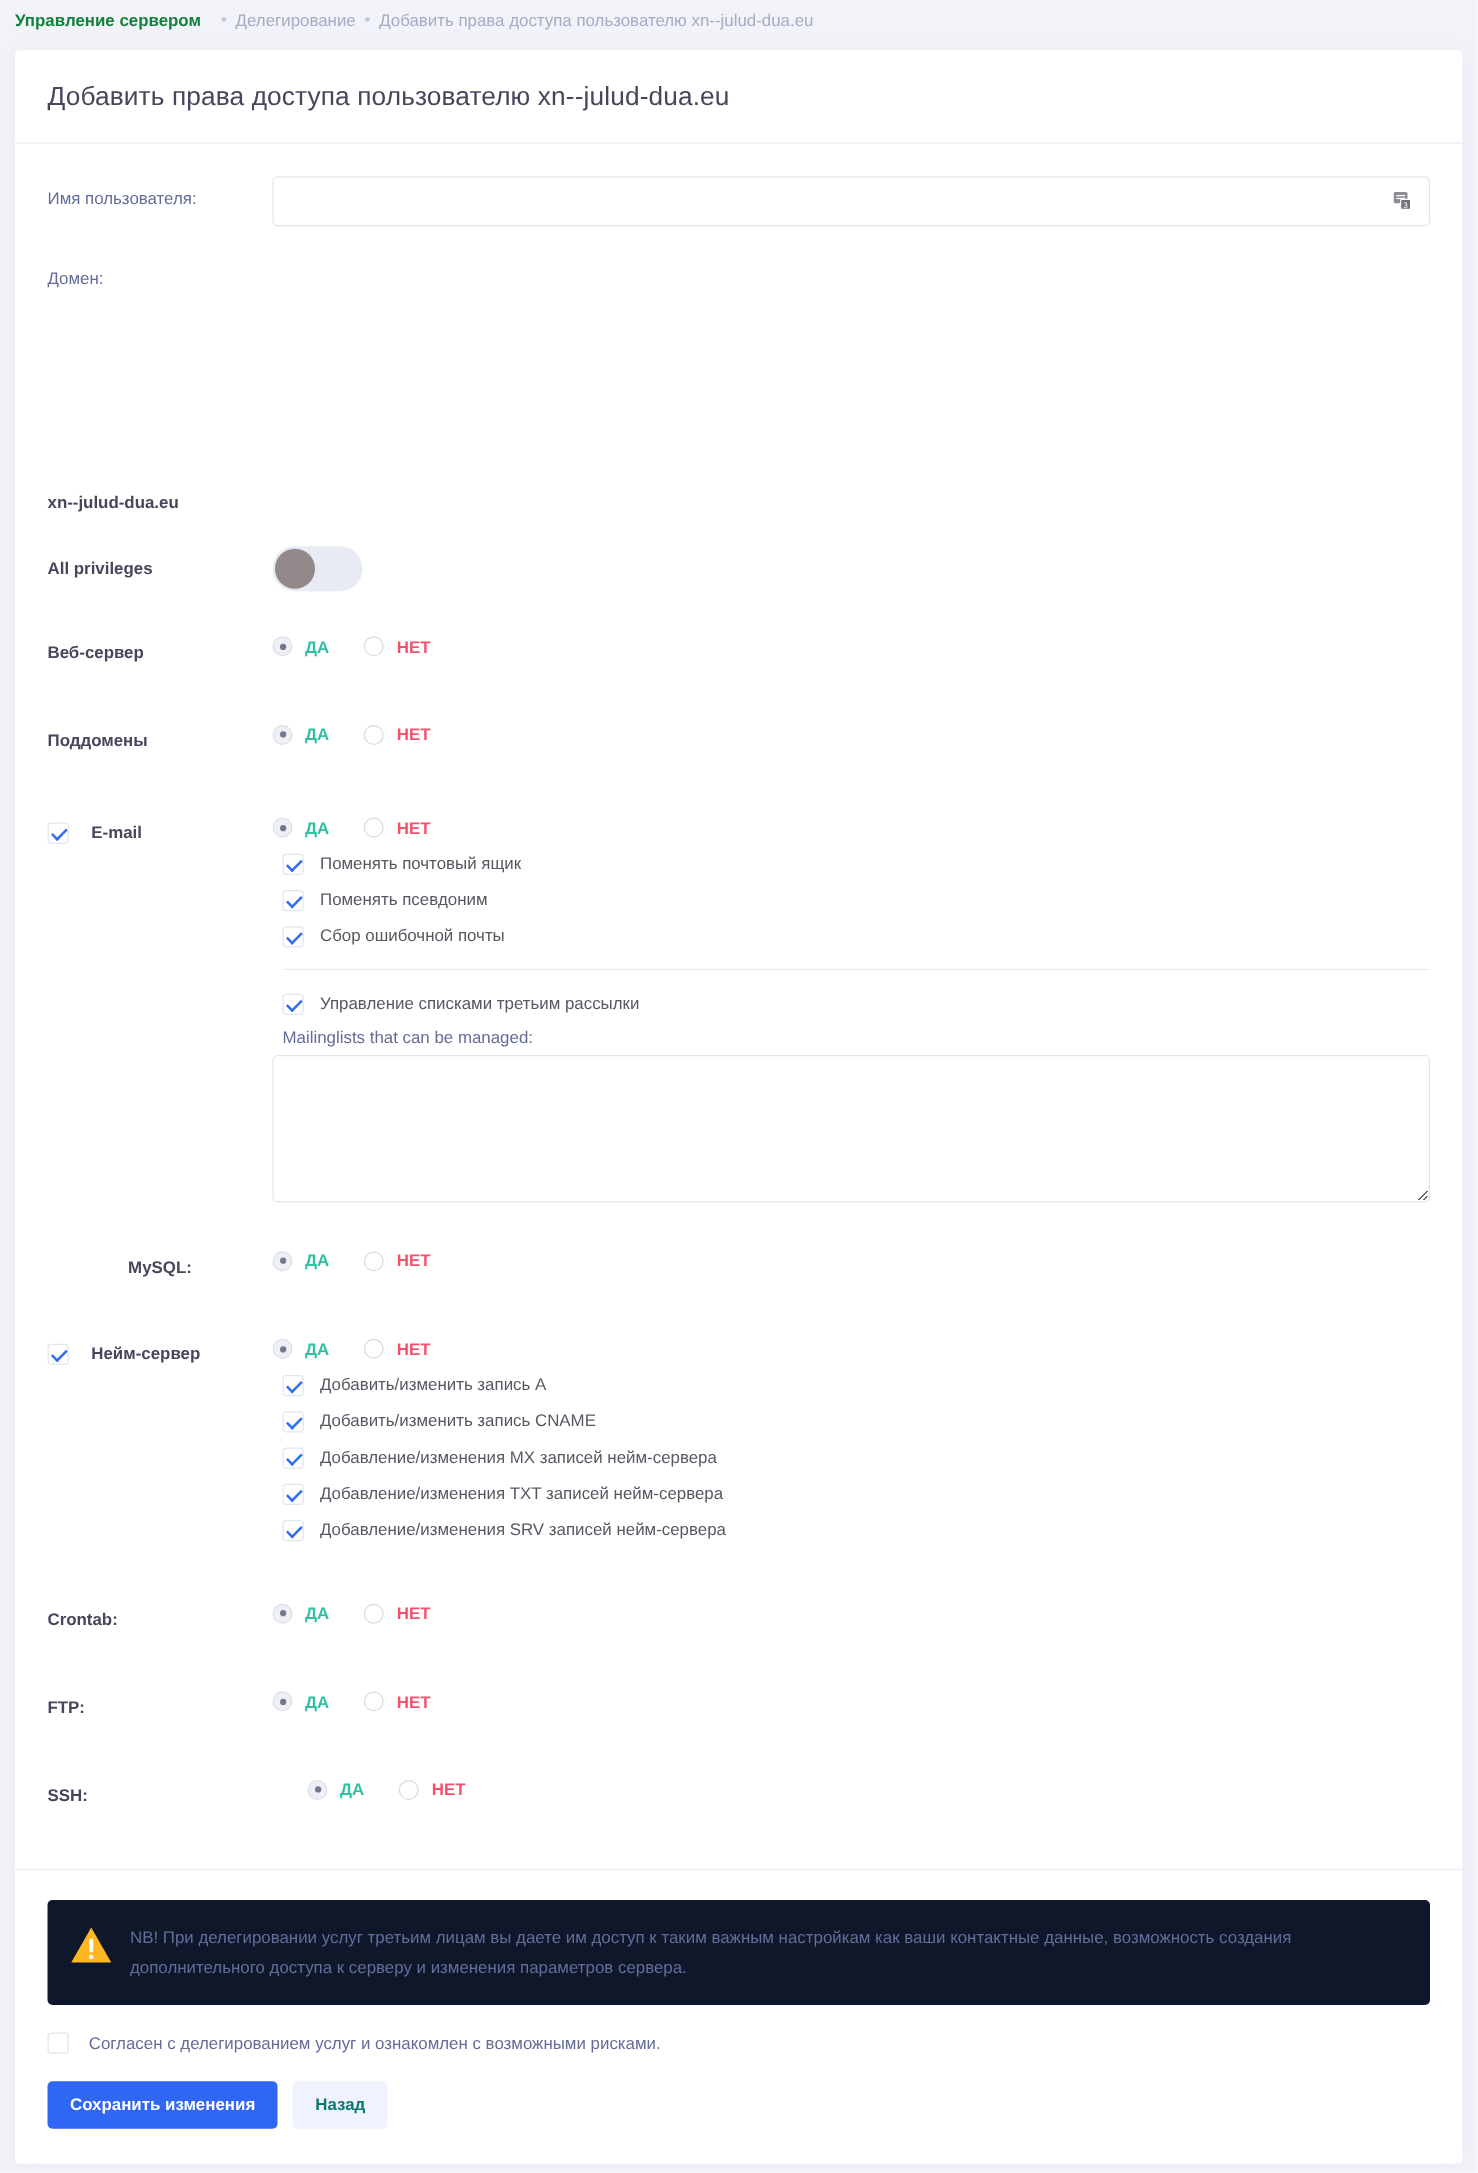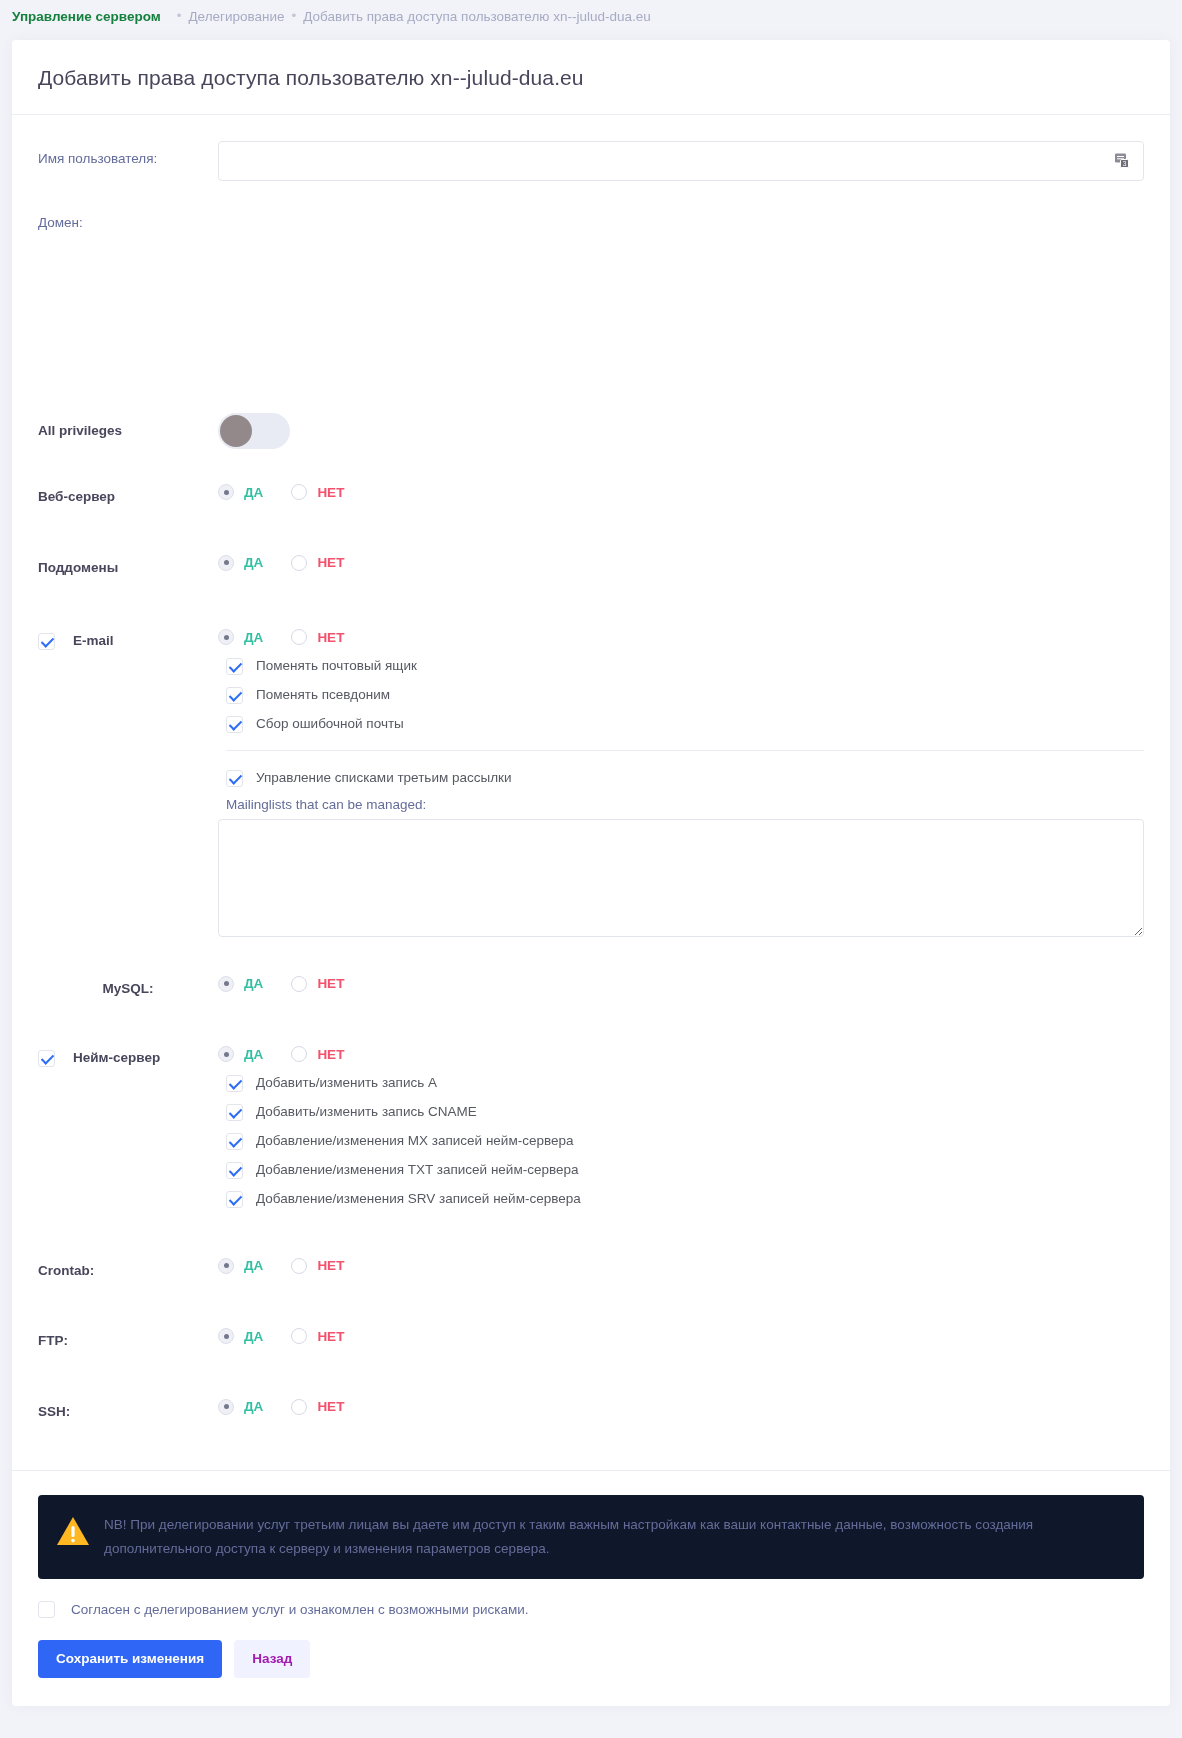--- a/index.html
+++ b/index.html
@@ -275,21 +275,21 @@
     border: none;
     border-radius: 4px;
     font-size: 13.5px;
     font-family: "Liberation Sans", sans-serif;
     cursor: pointer;
     padding: 0 18px;
     height: 38px;
     line-height: 38px;
   }
   .btn-primary { background: #2f66f5; color: #ffffff; font-weight: bold; }
-  .btn-secondary { background: #f0f3ff; color: #a21caf; font-weight: bold; }
+  .btn-secondary { background: #f0f3ff; color: #0f766e; font-weight: bold; }
 </style>
 </head>
 <body>
 
 <div class="breadcrumb">
   <span class="bc-root">Управление сервером</span>
   <span class="bc-sep first">•</span>
   <span class="bc-item">Делегирование</span>
   <span class="bc-sep">•</span>
   <span class="bc-item">Добавить права доступа пользователю xn--julud-dua.eu</span>
@@ -316,20 +316,23 @@
               <rect x="6.5" y="7.5" width="8" height="8" rx="1.2" fill="#6e6e78" stroke="#ffffff" stroke-width="1"></rect>
               <text x="10.5" y="14" font-size="6.5" fill="#ffffff" text-anchor="middle" font-family="Liberation Sans, sans-serif">3</text>
             </svg>
           </span>
         </div>
       </div>
     </div>
 
     <div class="row" style="margin-bottom:28px;flex-direction:column;">
       <div class="row-label">Домен:</div>
+      <div class="row-ctl">
+        <div class="static-value">xn--julud-dua.eu</div>
+      </div>
     </div>
 
     <div class="row" style="margin-bottom:26px;">
       <div class="row-label bold">All privileges</div>
       <div class="row-ctl">
         <div class="switch">
           <span class="knob"></span>
         </div>
       </div>
     </div>
@@ -492,21 +495,21 @@
             <span class="radio-text yes">ДА</span>
           </span>
           <span class="radio-opt">
             <span class="radio"></span>
             <span class="radio-text no">НЕТ</span>
           </span>
         </div>
       </div>
     </div>
 
-    <div class="row" style="margin-bottom:10px;">
+    <div class="row" style="margin-bottom:10px;gap:28px;">
       <div class="row-label bold">SSH:</div>
       <div class="row-ctl">
         <div class="yesno">
           <span class="radio-opt">
             <span class="radio checked"></span>
             <span class="radio-text yes">ДА</span>
           </span>
           <span class="radio-opt">
             <span class="radio"></span>
             <span class="radio-text no">НЕТ</span>

